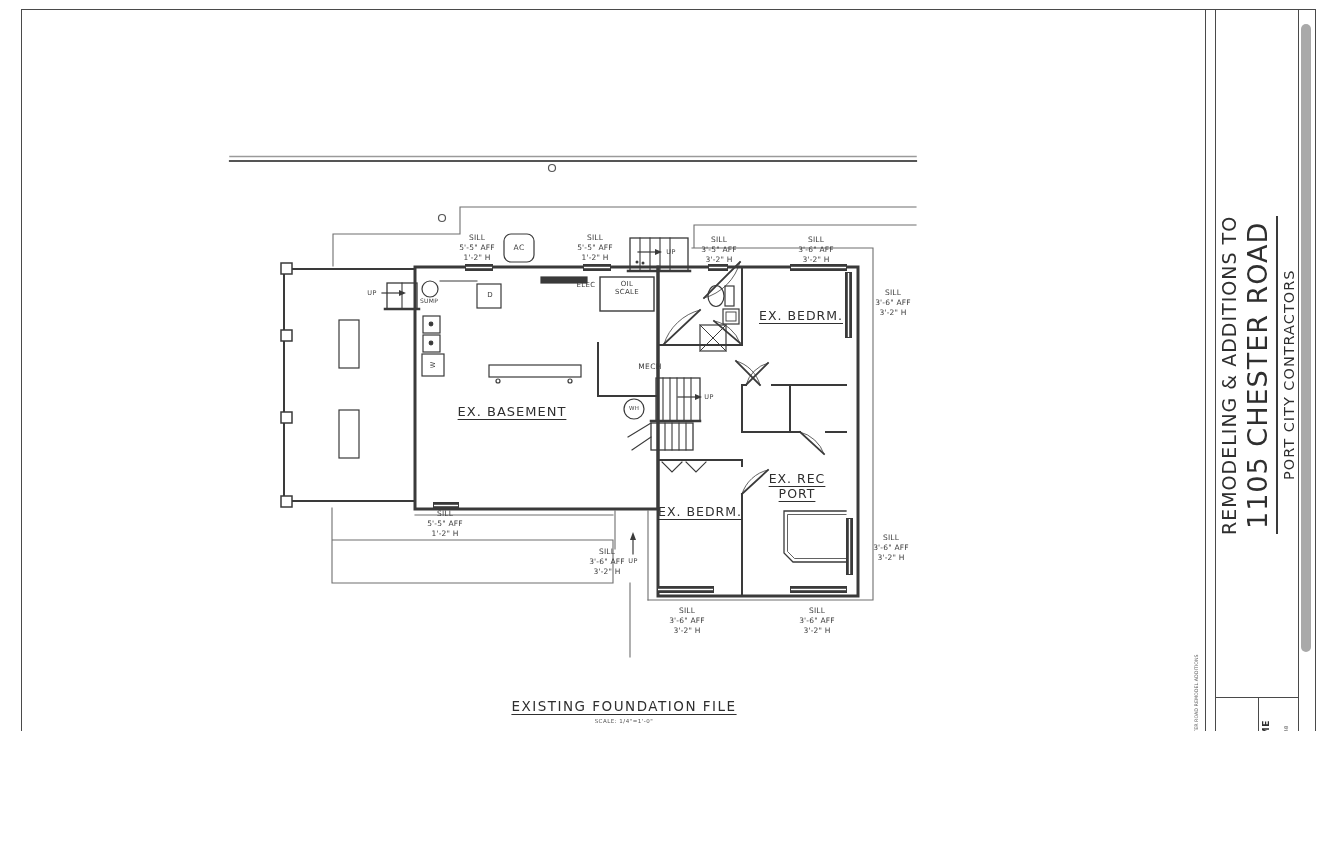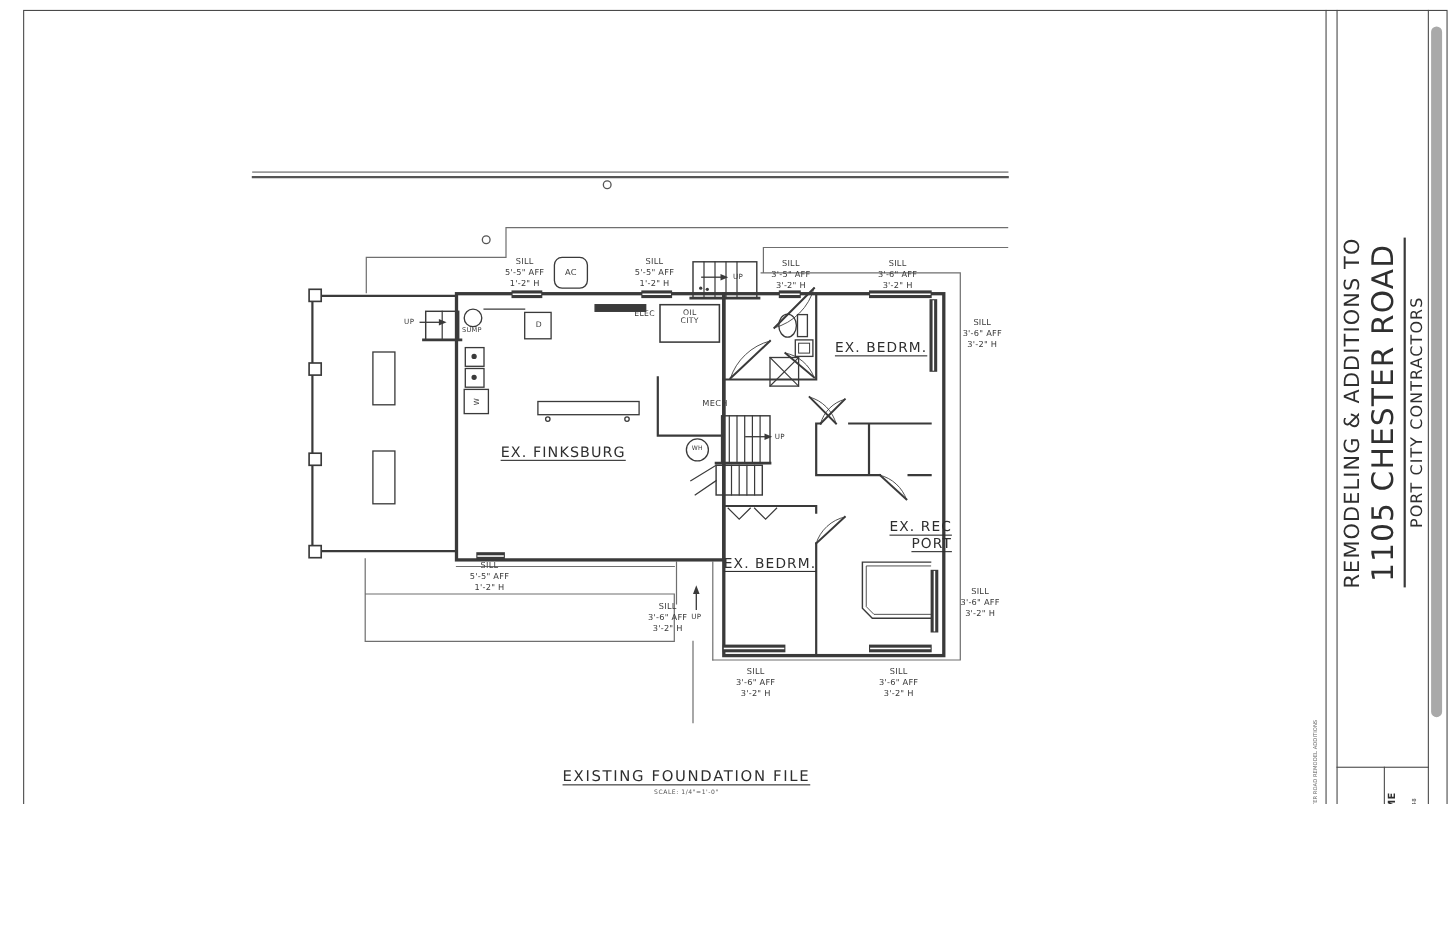--- a/index.html
+++ b/index.html
@@ -5,21 +5,21 @@
   html,body{margin:0;padding:0;background:#fff;}
   #page{position:relative;width:1320px;height:731px;background:#fff;overflow:hidden;
         font-family:"DejaVu Sans",sans-serif;color:#2f2f2f;}
   .abs{position:absolute;}
   .line{position:absolute;background:#4a4a4a;}
   
   .ann{position:absolute;font-size:7.5px;line-height:1.3;letter-spacing:.2px;color:#3a3a3a;
        text-align:center;transform:translateX(-50%);white-space:nowrap;}
   .fix{position:absolute;font-size:7.5px;letter-spacing:.3px;color:#3a3a3a;text-align:center;
        transform:translateX(-50%);white-space:nowrap;}
-  .room{position:absolute;font-size:12.5px;letter-spacing:1px;color:#2f2f2f;text-align:right;
+  .room{position:absolute;font-size:12.5px;letter-spacing:1px;color:#2f2f2f;text-align:center;
         transform:translateX(-50%);white-space:nowrap;}
   .room span,.ptitle span{text-decoration:underline;text-underline-offset:3px;}
   .ptitle{position:absolute;font-size:13.5px;letter-spacing:1.5px;color:#2f2f2f;
           transform:translateX(-50%);white-space:nowrap;}
   .pscale{position:absolute;font-size:5.5px;letter-spacing:.5px;color:#555;
           transform:translateX(-50%);white-space:nowrap;}
   
   .vtext{writing-mode:vertical-rl;transform:rotate(180deg);white-space:nowrap;}
   #proj{position:absolute;left:1216px;top:160px;width:83px;height:430px;display:flex;
         flex-direction:row;justify-content:center;align-items:stretch;gap:2px;}
@@ -226,36 +226,36 @@
       <div>3'-6" AFF</div>
       <div>3'-2" H</div>
     </div>
   <div class="ann" style="left:817px;top:606px">
     <div>SILL</div>
       <div>3'-6" AFF</div>
       <div>3'-2" H</div>
     </div>
 
   <div class="room" style="left:512px;top:404px;font-size:13px">
-    <span>EX. FINKSBURG</span></div>
+    <span>EX. BASEMENT</span></div>
   <div class="room" style="left:801px;top:308px">
     <span>EX. BEDRM.</span></div>
   <div class="room" style="left:700px;top:504px">
     <span>EX. BEDRM.</span></div>
-  <div class="room" style="left:837px;top:471px">
+  <div class="room" style="left:797px;top:471px">
     <div><span>EX. REC</span></div>
     <div><span>PORT</span></div>
     </div>
 
   <div class="fix" style="left:429px;top:297px;font-size:6px">SUMP</div>
   <div class="fix" style="left:490px;top:291px;font-size:7px">D</div>
   <div class="fix" style="left:586px;top:281px;font-size:7px">ELEC</div>
   <div class="fix" style="left:627px;top:280px;font-size:7px">
     <div>OIL</div>
-      <div>CITY</div>
+      <div>SCALE</div>
     </div>
   <div class="fix" style="left:519px;top:243px">AC</div>
   <div class="fix" style="left:650px;top:362px">MECH</div>
   <div class="fix" style="left:634px;top:405px;font-size:5.5px">WH</div>
   <div class="fix" style="left:433px;top:361px;font-size:6.5px;transform:translateX(-50%) rotate(-90deg)">W</div>
   <div class="fix" style="left:372px;top:289px;font-size:6.5px">UP</div>
   <div class="fix" style="left:671px;top:248px;font-size:6.5px">UP</div>
   <div class="fix" style="left:709px;top:393px;font-size:6.5px">UP</div>
   <div class="fix" style="left:633px;top:557px;font-size:6.5px">UP</div>
 

